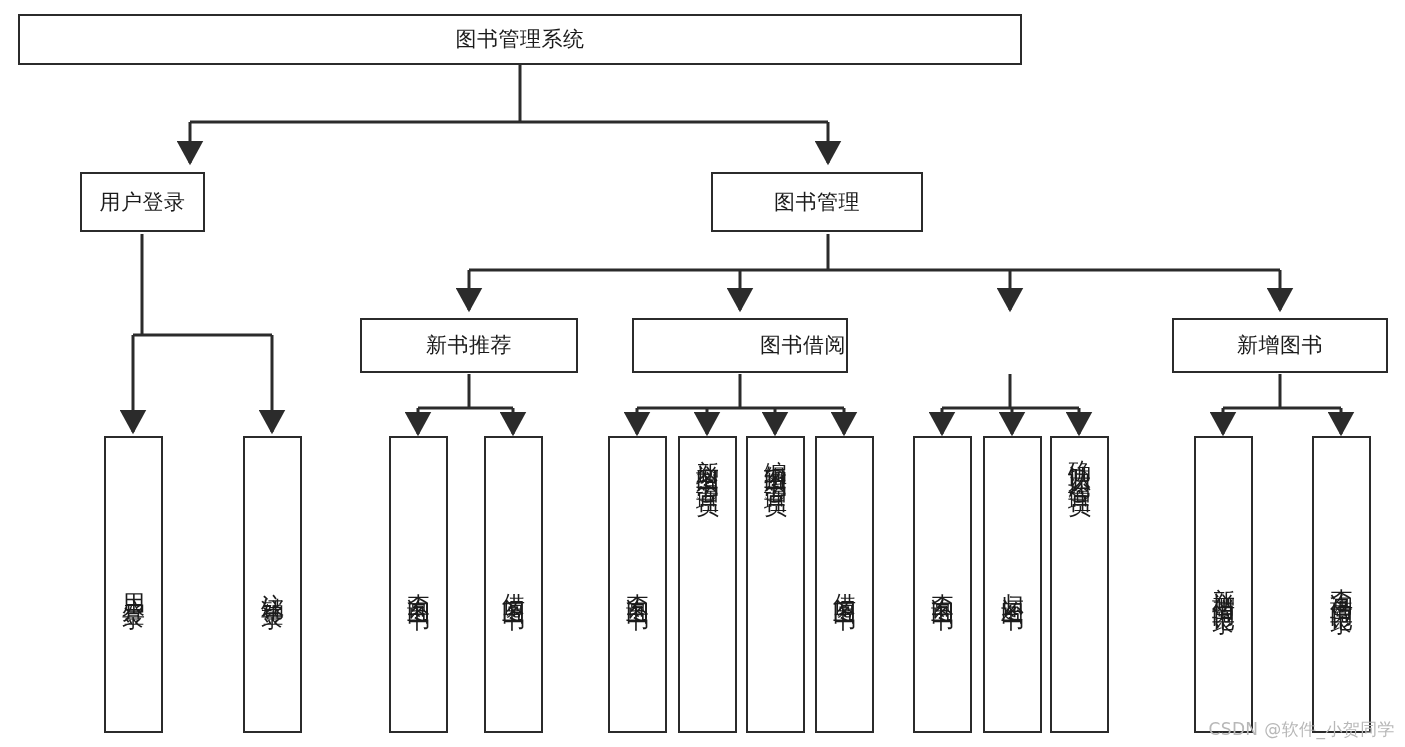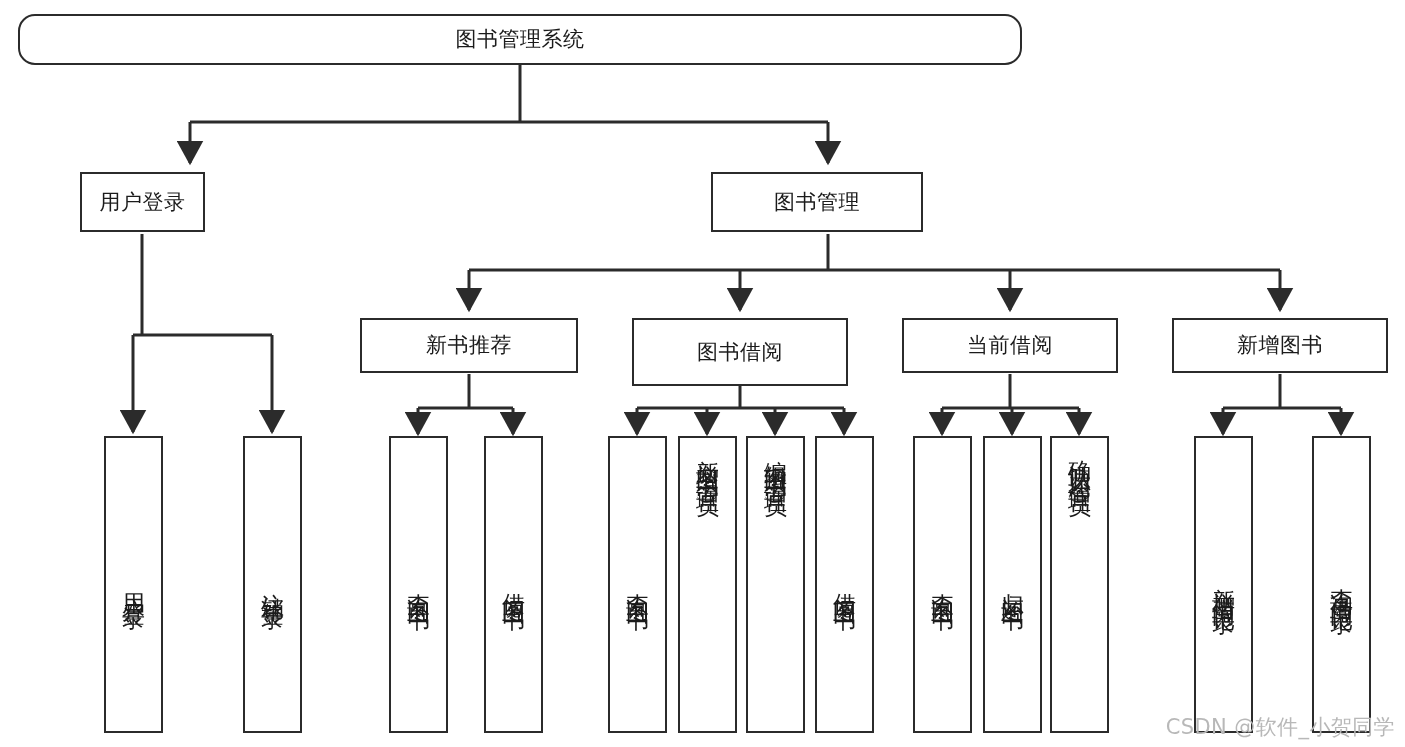--- a/index.html
+++ b/index.html
@@ -61,21 +61,21 @@
     white-space: nowrap;
   }
   .node-box.vertical.center-text {
     align-items: center;
     padding-top: 0;
   }
   #watermark {
     position: absolute;
     right: 10px;
     bottom: 6px;
-    font-size: 21px;
+    font-size: 17px;
     color: #b8b8b8;
     white-space: nowrap;
     letter-spacing: 0.4px;
   }
 </style>
 </head>
 <body>
 
 <div id="diagram-root">
 
@@ -122,39 +122,36 @@
       <path d="M 1012 408 L 1012 434" marker-end="url(#arrow)"></path>
       <path d="M 1079 408 L 1079 434" marker-end="url(#arrow)"></path>
 
       <path d="M 1280 374 L 1280 408"></path>
       <path d="M 1223 408 L 1341 408"></path>
       <path d="M 1223 408 L 1223 434" marker-end="url(#arrow)"></path>
       <path d="M 1341 408 L 1341 434" marker-end="url(#arrow)"></path>
     </g>
   </svg>
 
-  <div class="node-box horizontal" style="left:18px; top:14px; width:1004px; height:51px;border-radius:17px;">
+  <div class="node-box horizontal" style="left:18px; top:14px; width:1004px; height:51px;">
     <span class="node-label">图书管理系统</span>
   </div>
 
   <div class="node-box horizontal" style="left:80px; top:172px; width:125px; height:60px;">
     <span class="node-label">用户登录</span>
   </div>
   <div class="node-box horizontal" style="left:711px; top:172px; width:212px; height:60px;">
     <span class="node-label">图书管理</span>
   </div>
 
   <div class="node-box horizontal" style="left:360px; top:318px; width:218px; height:55px;">
     <span class="node-label">新书推荐</span>
   </div>
-  <div class="node-box horizontal" style="left:632px; top:318px; width:216px; height:68px;">
+  <div class="node-box horizontal" style="left:632px; top:318px; width:216px; height:55px;justify-content:flex-end;">
     <span class="node-label">图书借阅</span>
-  </div>
-  <div class="node-box horizontal" style="left:902px; top:318px; width:216px; height:55px;">
-    <span class="node-label">当前借阅</span>
   </div>
   <div class="node-box horizontal" style="left:1172px; top:318px; width:216px; height:55px;">
     <span class="node-label">新增图书</span>
   </div>
 
   <div class="node-box vertical center-text" style="left:104px; top:436px; width:59px; height:297px;">
     <span class="node-label">用户登录</span>
   </div>
   <div class="node-box vertical center-text" style="left:243px; top:436px; width:59px; height:297px;">
     <span class="node-label">注销登录</span>

